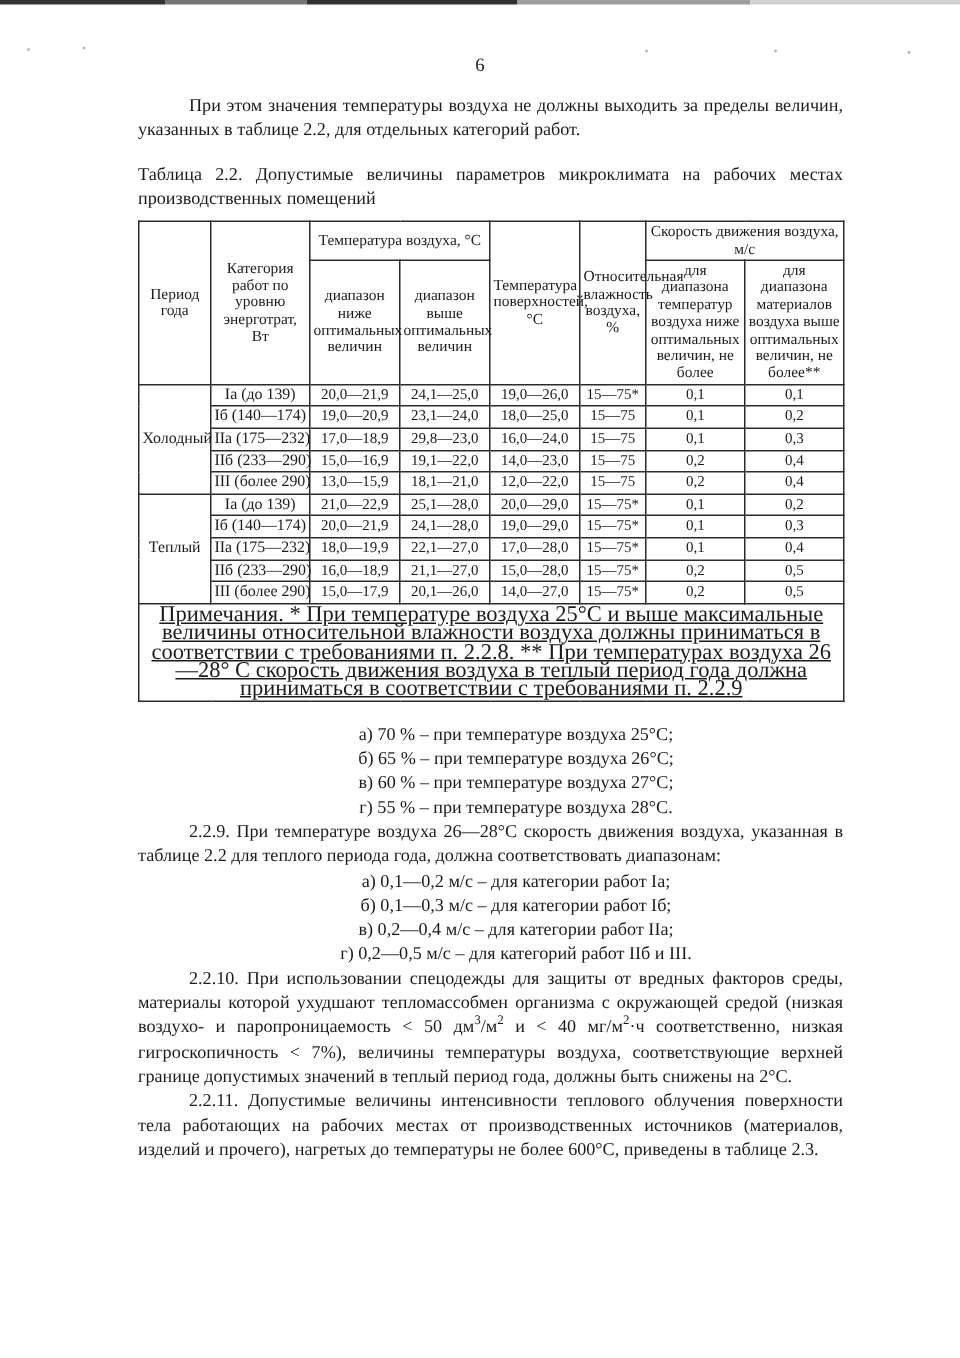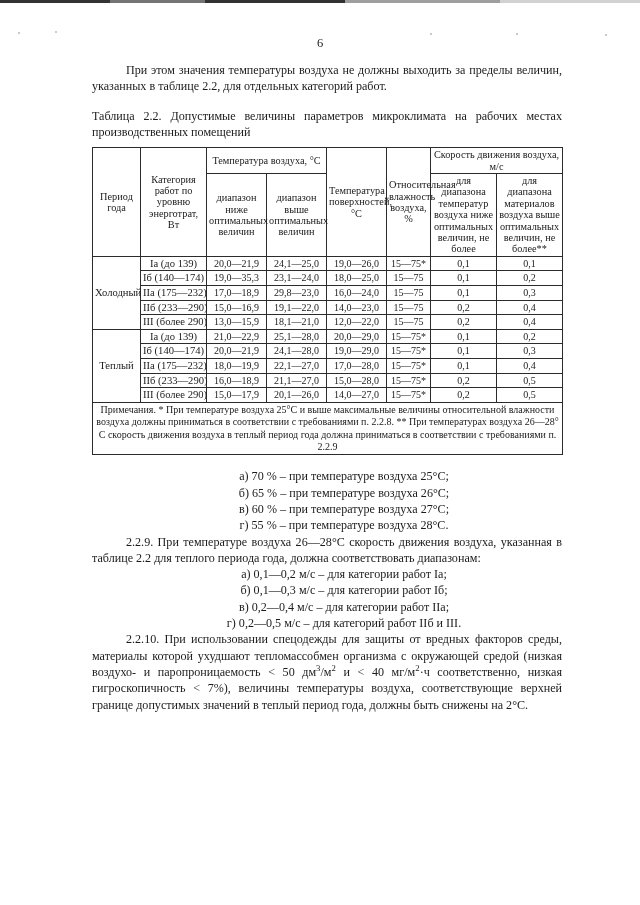--- a/index.html
+++ b/index.html
@@ -87,23 +87,24 @@
     font-weight: normal;
   }
   table.micro th { line-height: 11.4px; }
   td.num { font-size: 10px; white-space: nowrap; }
   td.cat { font-size: 10.6px; white-space: nowrap; }
   td.period {
     font-size: 10.6px;
   }
   td.notes {
     text-align: left;
-    font-size: 10px;
+    font-size: 15px;
     line-height: 12.4px;
     padding: 1px 3px 2px 3px;
+    text-decoration: underline;
   }
   .w-period  { width: 48px; }
   .w-cat     { width: 66px; }
   .w-t1      { width: 60px; }
   .w-t2      { width: 60px; }
   .w-surf    { width: 60px; }
   .w-hum     { width: 44px; }
   .w-v1      { width: 66px; }
   .w-v2      { width: 66px; }
   sup { font-size: 0.72em; vertical-align: super; line-height: 0; }
@@ -167,21 +168,21 @@
             <td class="cat">Ia (до 139)</td>
             <td class="num">20,0—21,9</td>
             <td class="num">24,1—25,0</td>
             <td class="num">19,0—26,0</td>
             <td class="num">15—75*</td>
             <td class="num">0,1</td>
             <td class="num">0,1</td>
           </tr>
           <tr>
             <td class="cat">Iб (140—174)</td>
-            <td class="num">19,0—35,3</td>
+            <td class="num">19,0—20,9</td>
             <td class="num">23,1—24,0</td>
             <td class="num">18,0—25,0</td>
             <td class="num">15—75</td>
             <td class="num">0,1</td>
             <td class="num">0,2</td>
           </tr>
           <tr>
             <td class="cat">IIа (175—232)</td>
             <td class="num">17,0—18,9</td>
             <td class="num">29,8—23,0</td>
@@ -270,15 +271,16 @@
     <p class="item">г) 55 % – при температуре воздуха 28°С.</p>
 
     <p class="body indent">2.2.9. При температуре воздуха 26—28°С скорость движения воздуха, указанная в таблице 2.2 для теплого периода года, должна соответствовать диапазонам:</p>
     <p class="item">а) 0,1—0,2 м/с – для категории работ Ia;</p>
     <p class="item">б) 0,1—0,3 м/с – для категории работ Iб;</p>
     <p class="item">в) 0,2—0,4 м/с – для категории работ IIа;</p>
     <p class="item">г) 0,2—0,5 м/с – для категорий работ IIб и III.</p>
 
     <p class="body indent"><span>2.2.10. При использовании спецодежды для защиты от вредных факторов среды, материалы которой ухудшают тепломассобмен организма с окружающей средой (низкая воздухо- и паропроницаемость </span><span><span>&lt; 50 дм</span><sup>3</sup><span>/м</span><sup>2</sup></span><span> и </span><span><span>&lt; 40 мг/м</span><sup>2</sup><span>·ч</span></span><span> соответственно, низкая гигроскопичность &lt; 7%), величины температуры воздуха, соответствующие верхней границе допустимых значений в теплый период года, должны быть снижены на 2°С.</span></p>
 
+    <p class="body indent">2.2.11. Допустимые величины интенсивности теплового облучения поверхности тела работающих на рабочих местах от производственных источников (материалов, изделий и прочего), нагретых до температуры не более 600°С, приведены в таблице 2.3.</p>
 
   </div>
 </div>
 
 </body></html>

